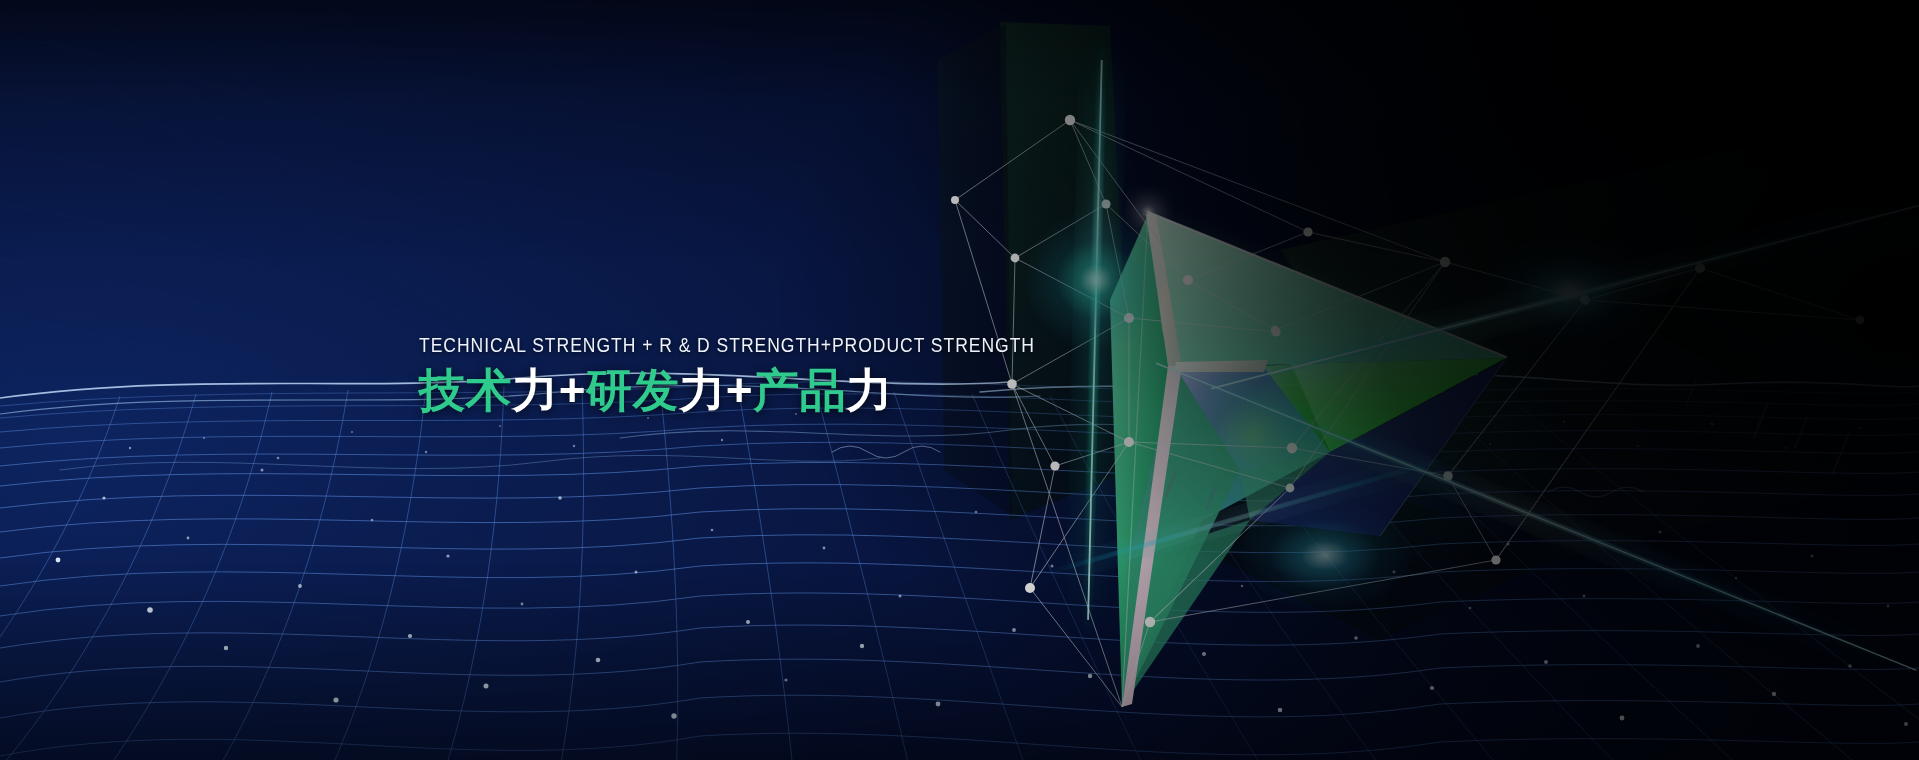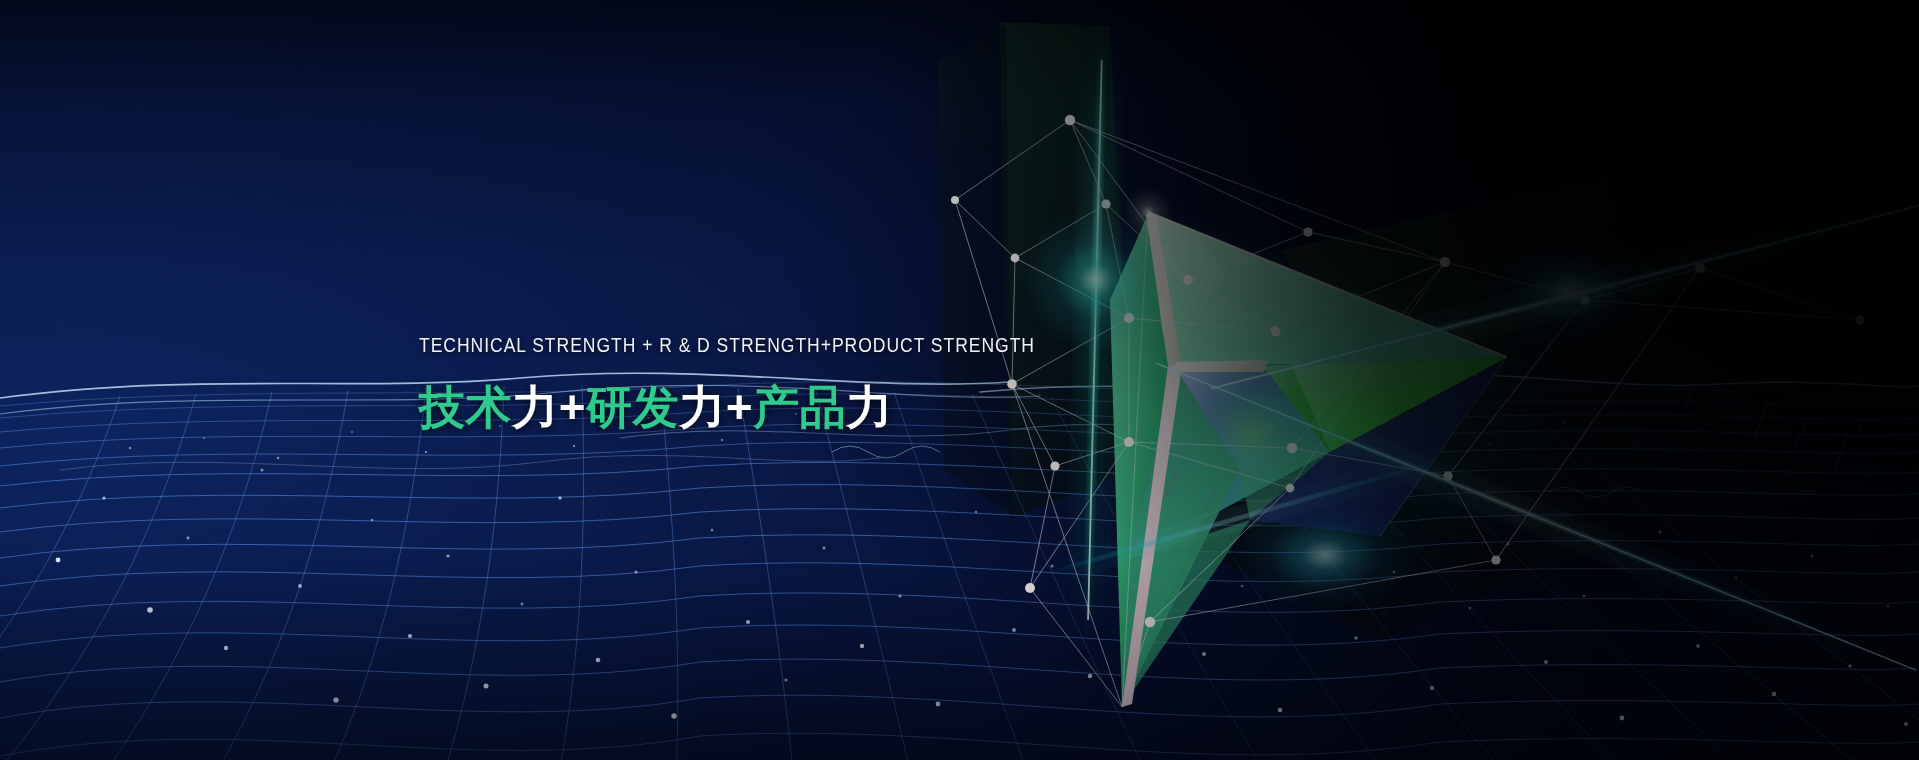--- a/index.html
+++ b/index.html
@@ -71,21 +71,21 @@
     letter-spacing:.055em;
     color:#eef3fb;
     font-weight:400;
     font-stretch:condensed;
     transform:scaleX(.855);
     transform-origin:left center;
     white-space:nowrap;
     text-shadow:0 1px 5px rgba(0,0,0,.75);
   }
   #headline{
-    margin:24px 0 0 0;
+    margin:7px 0 0 0;
     font-size:46px;
     line-height:1.16;
     font-weight:700;
     letter-spacing:.012em;
     white-space:nowrap;
     text-shadow:0 2px 10px rgba(0,0,0,.72);
   }
   #headline .seg{display:inline;}
   .c-green{color:#2ecb8c;}
   .c-white{color:#ffffff;}

